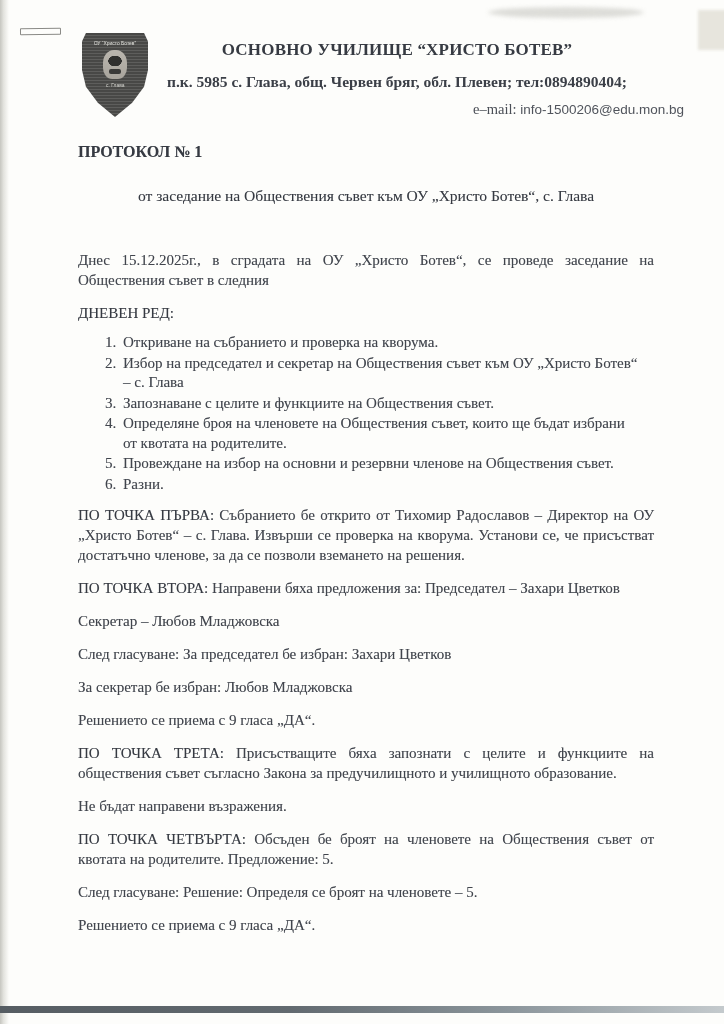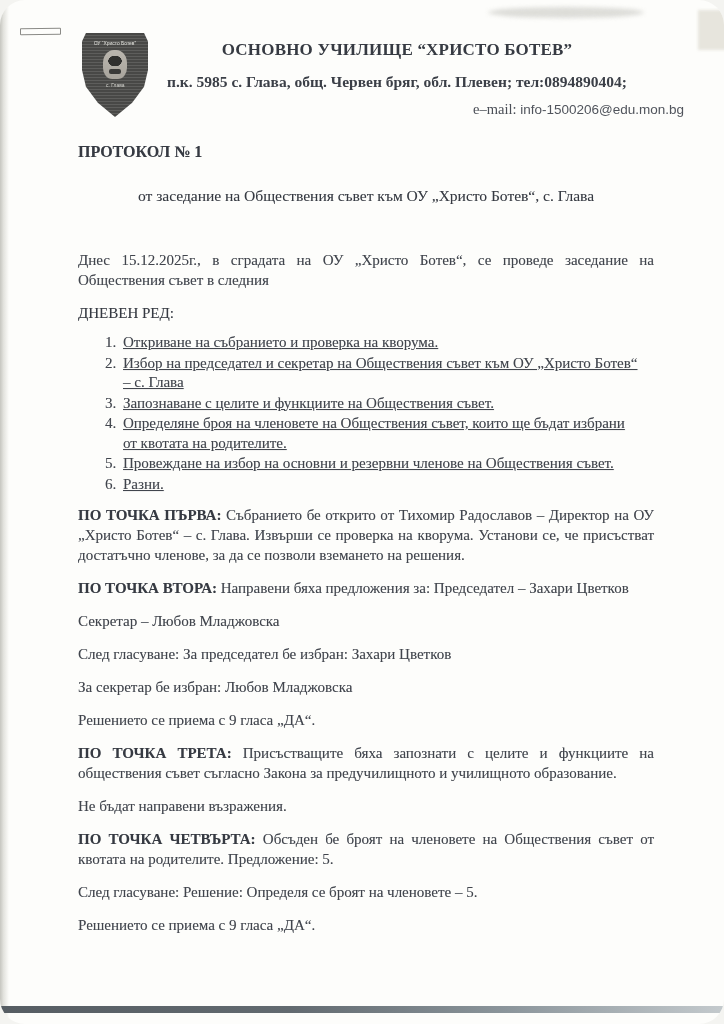--- a/index.html
+++ b/index.html
@@ -8,21 +8,20 @@
     background: #f4f4f1;
   }
   .page {
     position: relative;
     width: 724px;
     height: 1024px;
     background: #fdfdfb;
     overflow: hidden;
     font-family: "Liberation Serif", "DejaVu Serif", serif;
     color: #41454d;
-    border-radius: 25px;
   }
   
   .left-edge {
     position: absolute; left: 0; top: 0; bottom: 0; width: 9px;
     background: linear-gradient(to right, #c6c6c0 0%, #e3e3de 40%, rgba(255,255,255,0) 100%);
   }
   .bottom-edge {
     position: absolute; left: 0; top: 1006px; height: 7px; right: 0;
     background: linear-gradient(to right, #565d63 0%, #626a70 40%, #8b959b 70%, #c4cacd 100%);
   }
@@ -110,24 +109,23 @@
     color: #363a42; margin: 0 0 44px 0;
   }
   .para { margin: 0 0 13px 0; }
   .justify { text-align: justify; }
   .agenda-heading {
     font-weight: normal; color: #363a42; margin: 0 0 10px 0;
   }
   ol.agenda {
     margin: 0 12px 11px 0; padding: 0 0 0 42px;
     line-height: 19.5px;
-    text-decoration: underline;
   }
   ol.agenda li { padding-left: 3px; margin: 0 0 1px 0; }
-  .section-label { font-weight: bold; color: #363a42; }
+  .section-label { font-weight: normal; color: #363a42; }
 </style>
 </head>
 <body>
 
 <div class="page">
 
   <div class="left-edge"></div>
   <div class="bottom-edge"></div>
   <div class="staple-mark"></div>
   <div class="smudge"></div>

